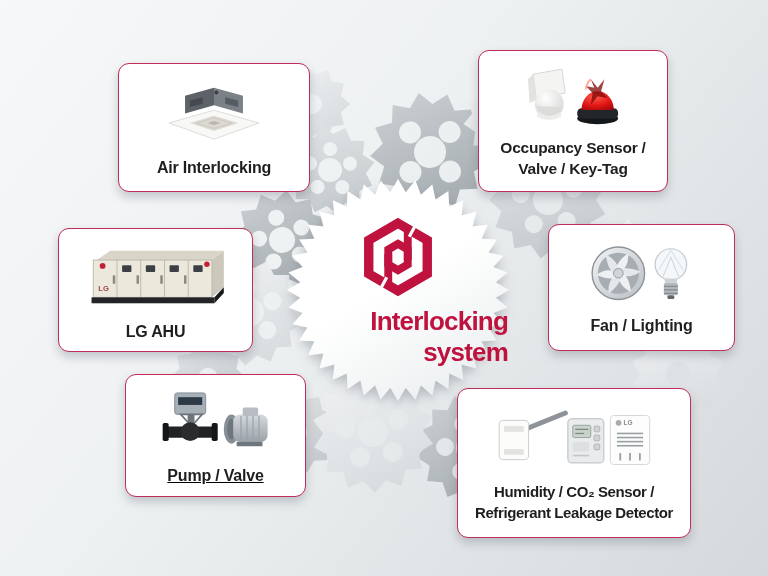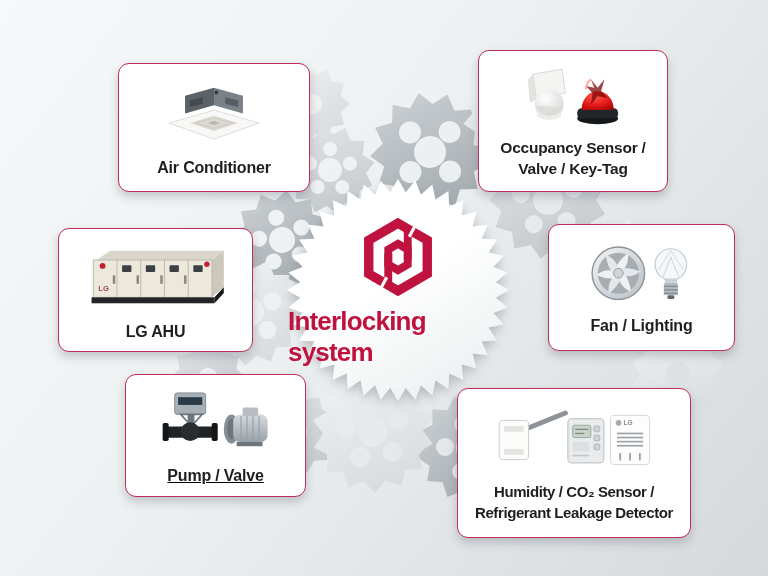--- a/index.html
+++ b/index.html
@@ -27,21 +27,21 @@
   #card-ahu{left:58px;top:228px;width:195px;height:124px;}
   #card-fan{left:536px;top:224px;width:187px;height:127px;margin-left:12px;}
   #card-pump{left:125px;top:374px;width:181px;height:123px;text-decoration:underline;}
   #card-temp{left:457px;top:388px;width:234px;height:150px;}
 
   #card-occupancy .label{font-size:15.5px;line-height:21px;}
   #card-temp .label{font-size:15px;line-height:21px;letter-spacing:-0.4px;}
 
   .center-logo{position:absolute;left:359px;top:213px;width:78px;height:88px;}
   .center-text{
-    position:absolute;left:288px;top:306px;width:220px;text-align:left;
+    position:absolute;left:288px;top:306px;width:220px;text-align:right;
     color:#c0123f;font-weight:700;font-size:26px;line-height:31px;letter-spacing:-0.8px;
   }
 </style>
 </head>
 <body>
 
 <div class="stage">
 
   <svg class="bg" id="gearbg" viewBox="0 0 768 576">
     <defs>
@@ -102,21 +102,21 @@
         <polygon points="40,28 56,24 56,32 40,36" fill="#454a50"></polygon>
         <polygon points="84,24 100,28 100,36 84,32" fill="#565c62"></polygon>
         <circle cx="73" cy="18" r="2.4" fill="#3a3f44"></circle>
         <polygon points="14,56 70,40 126,56 70,76" fill="#f8f8f7" stroke="#d6d6d4" stroke-width="1"></polygon>
         <polygon points="40,56 70,47 100,56 70,66" fill="#dcd9d2"></polygon>
         <polygon points="48,56 70,49.5 92,56 70,62.8" fill="none" stroke="#c8c5be" stroke-width="1"></polygon>
         <polygon points="62,56 70,53.6 78,56 70,58.4" fill="#b9b6af"></polygon>
       </svg>
     </div>
     <div class="label">
-      <div>Air Conditioner</div>
+      <div>Air Interlocking</div>
     </div>
   </div>
 
   <div class="card" id="card-occupancy">
     <div class="art">
       <svg width="132" height="68" viewBox="0 0 150 80">
         <defs>
           <radialGradient id="domeG" cx="0.38" cy="0.3" r="0.9">
             <stop offset="0" stop-color="#ffffff"></stop>
               <stop offset="1" stop-color="#cfcfcd"></stop>

